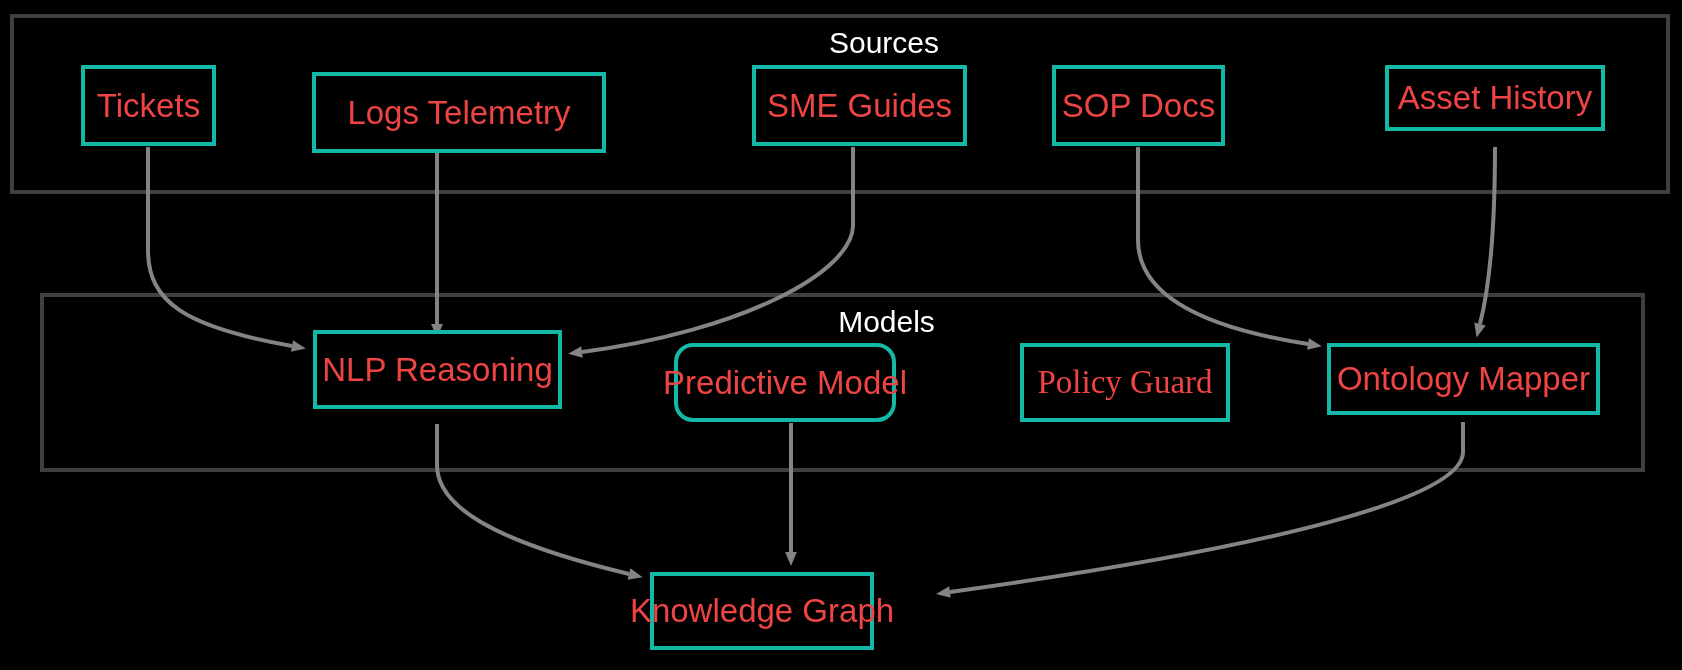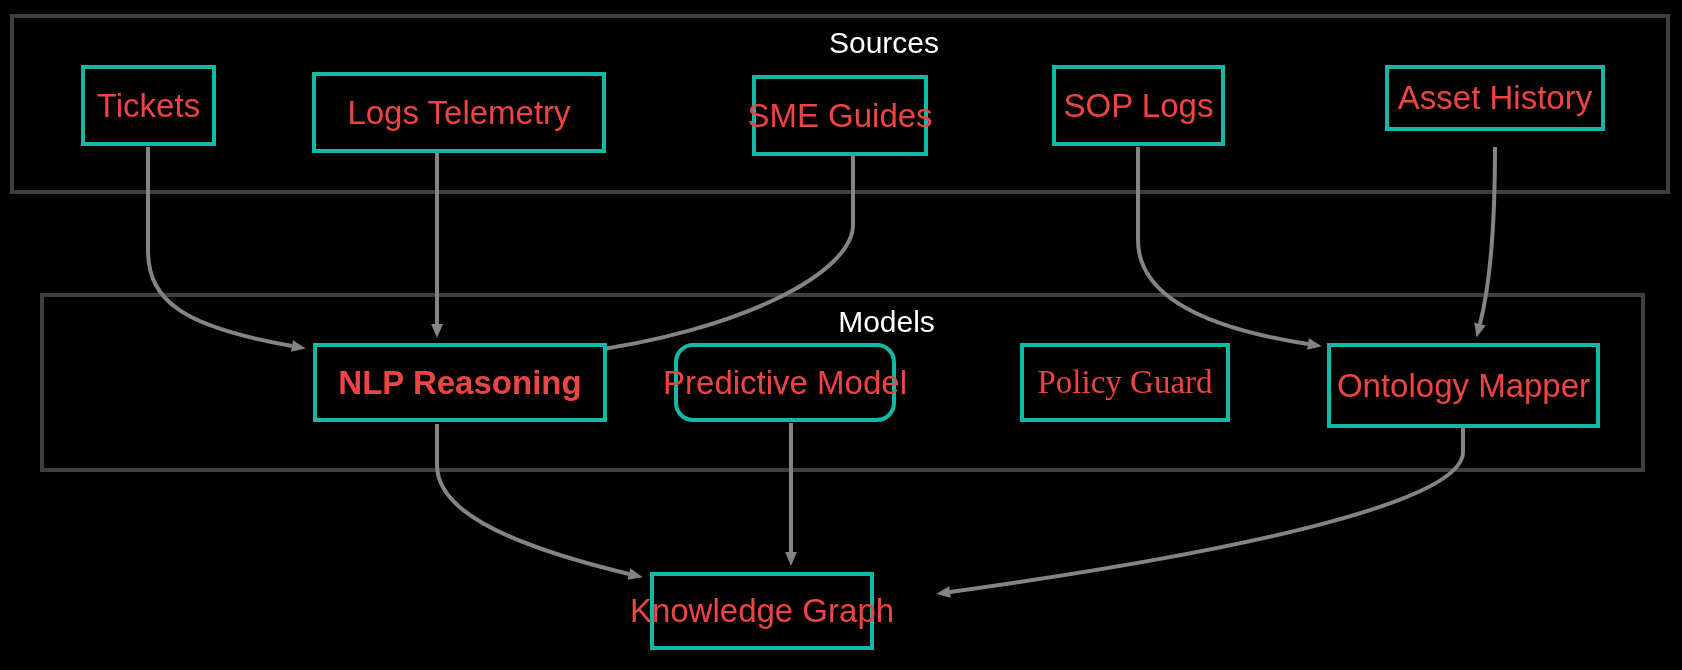--- a/index.html
+++ b/index.html
@@ -90,29 +90,29 @@
 
     <path class="edge" d="M 791 423 V 552" marker-end="url(#arrow)"></path>
 
     <path class="edge" d="M 1463 422 V 452 C 1463 497, 1282 546, 950 592" marker-end="url(#arrow)"></path>
   </svg>
 
   <div class="node" style="left:81px; top:65px; width:135px; height:81px;">Tickets</div>
 
   <div class="node" style="left:312px; top:65px; width:294px; height:81px;margin-top:7px;">Logs Telemetry</div>
 
-  <div class="node" style="left:752px; top:75px; width:176px; height:81px;">SME Guides</div>
+  <div class="node" style="left:752px; top:65px; width:215px; height:81px;">SME Guides</div>
 
-  <div class="node" style="left:1052px; top:65px; width:173px; height:81px;">SOP Logs</div>
+  <div class="node" style="left:1052px; top:65px; width:173px; height:81px;">SOP Docs</div>
 
   <div class="node" style="left:1385px; top:65px; width:220px; height:66px;">Asset History</div>
 
-  <div class="node" style="left:313px; top:343px; width:294px; height:79px;font-weight:bold;">NLP Reasoning</div>
+  <div class="node" style="left:313px; top:330px; width:249px; height:79px;">NLP Reasoning</div>
 
   <div class="node" style="left:674px; top:343px; width:222px; height:79px;border-radius:19px;">Predictive Model</div>
 
   <div class="node" style="left:1020px; top:343px; width:210px; height:79px;font-family:Liberation Serif, serif;">Policy Guard</div>
 
-  <div class="node" style="left:1327px; top:343px; width:273px; height:85px;">Ontology Mapper</div>
+  <div class="node" style="left:1327px; top:343px; width:273px; height:72px;">Ontology Mapper</div>
 
   <div class="node" style="left:650px; top:572px; width:224px; height:78px;">Knowledge Graph</div>
 
 </div>
 
 </body></html>

